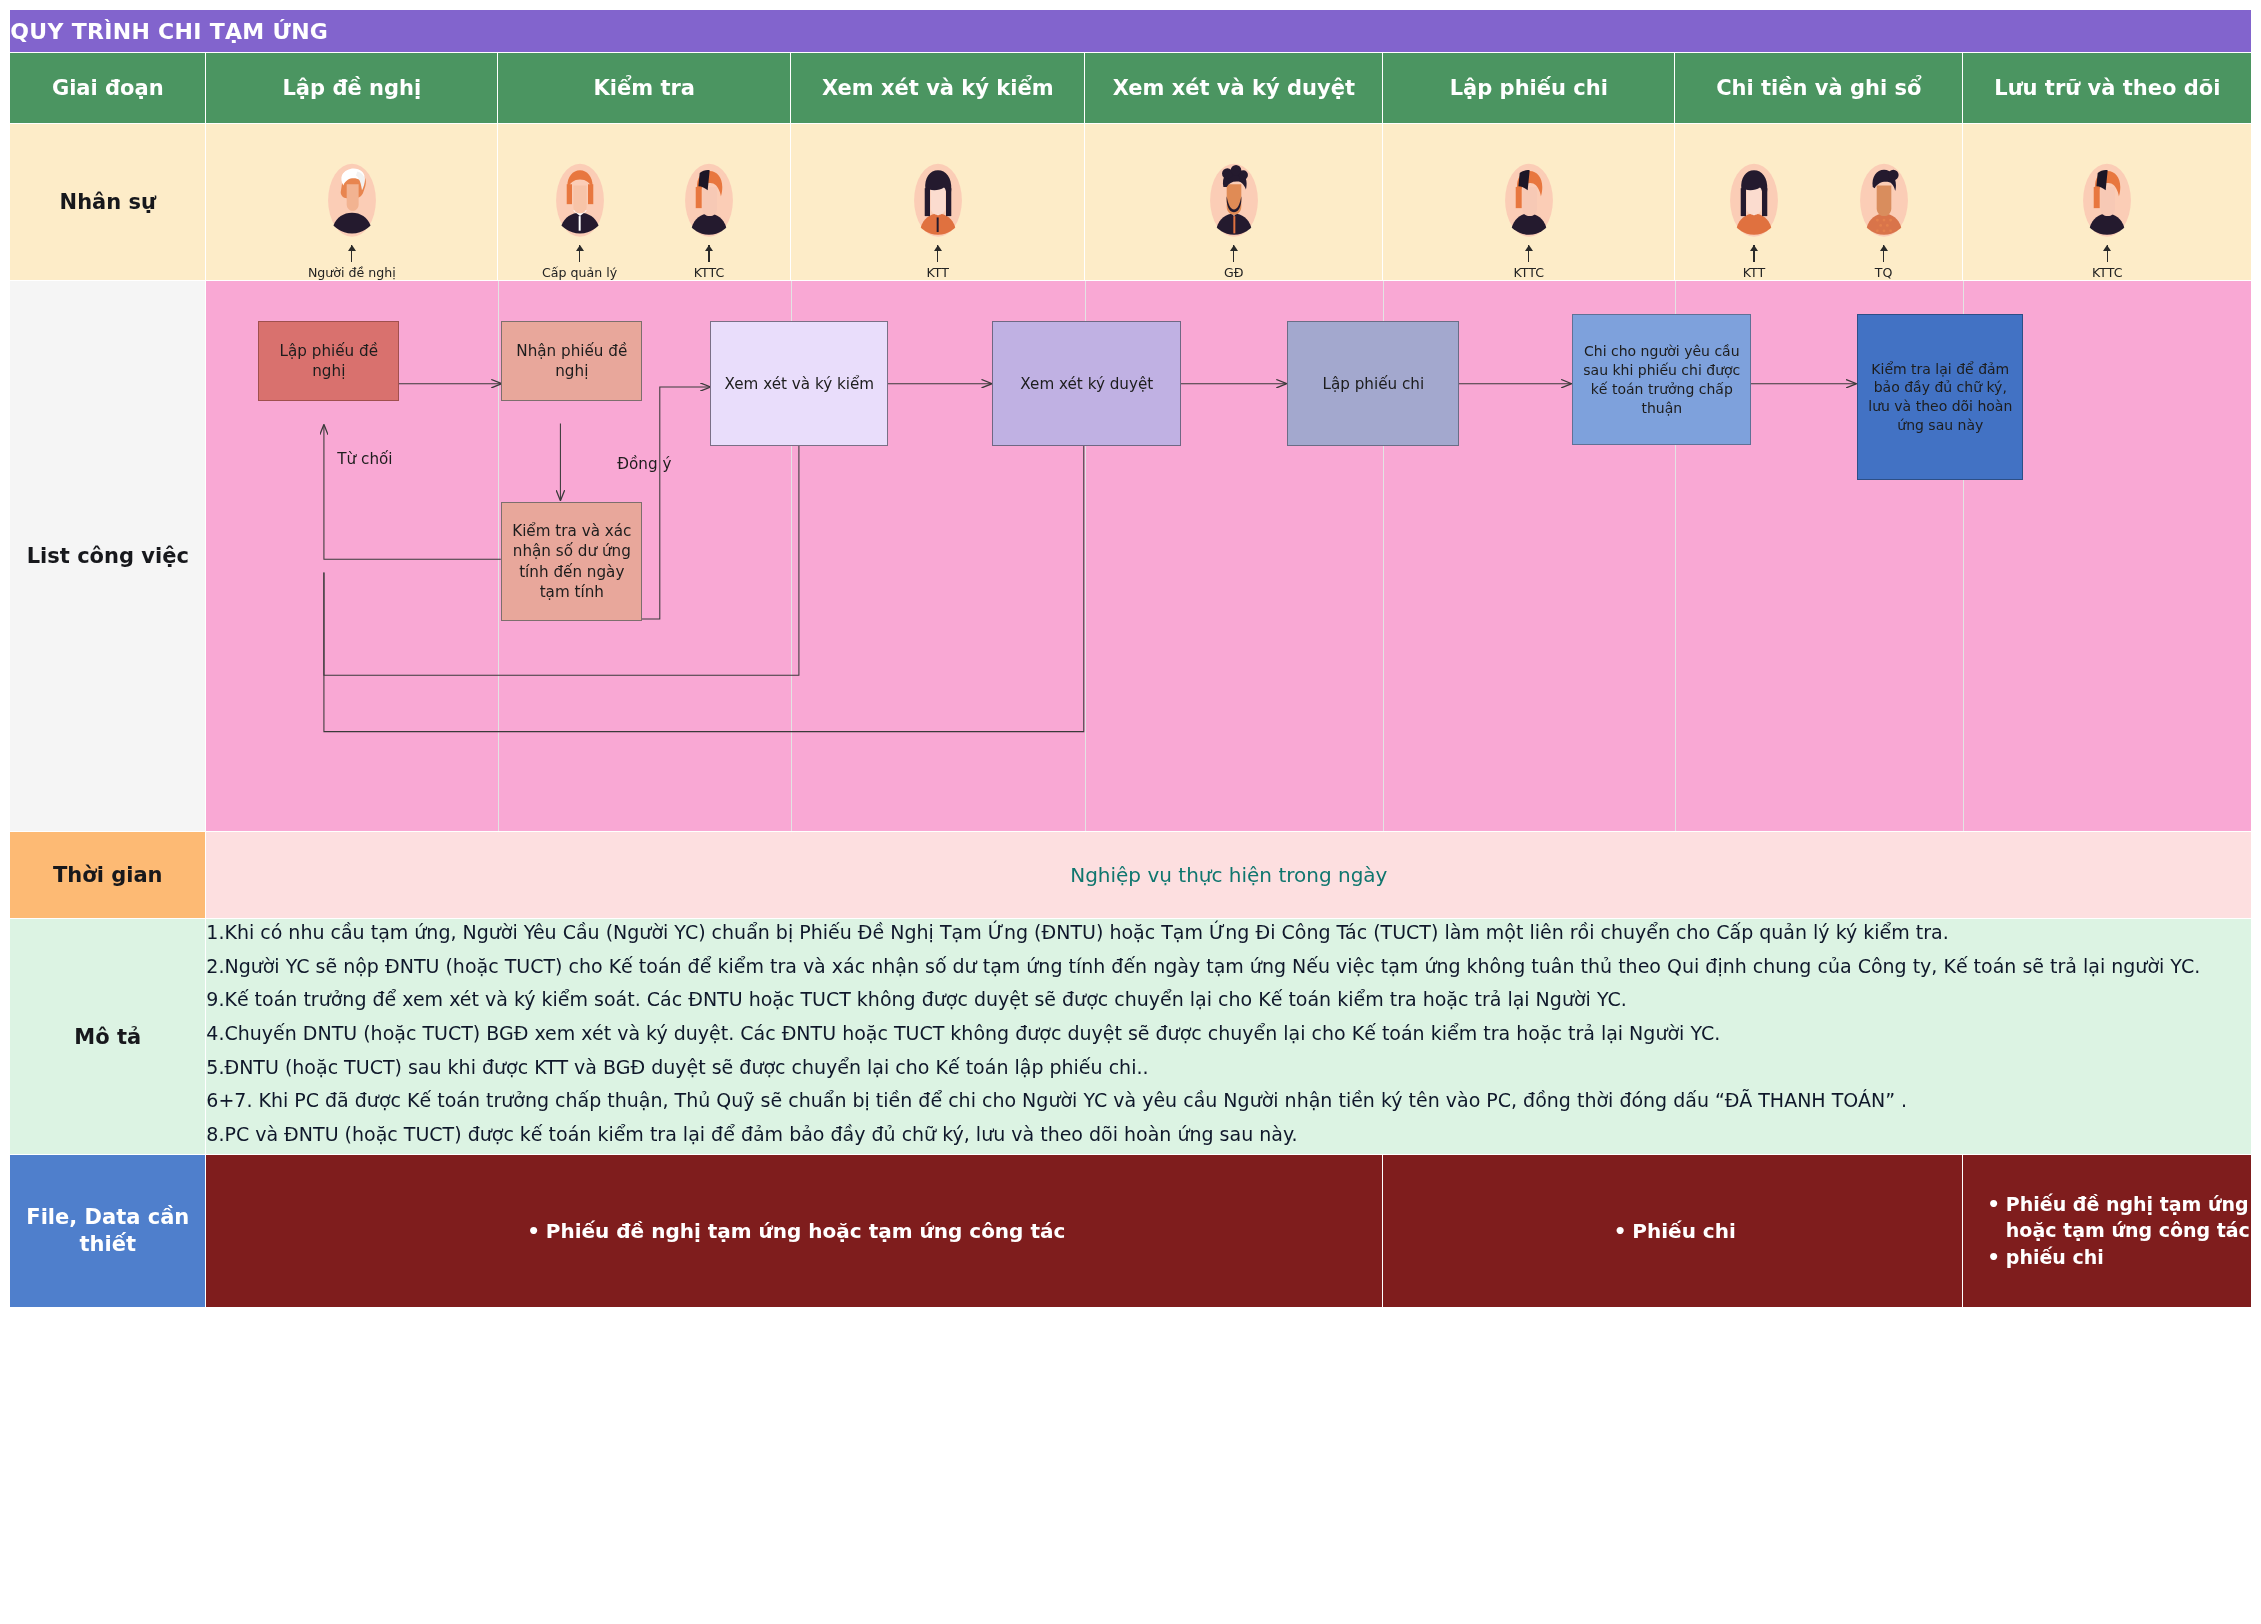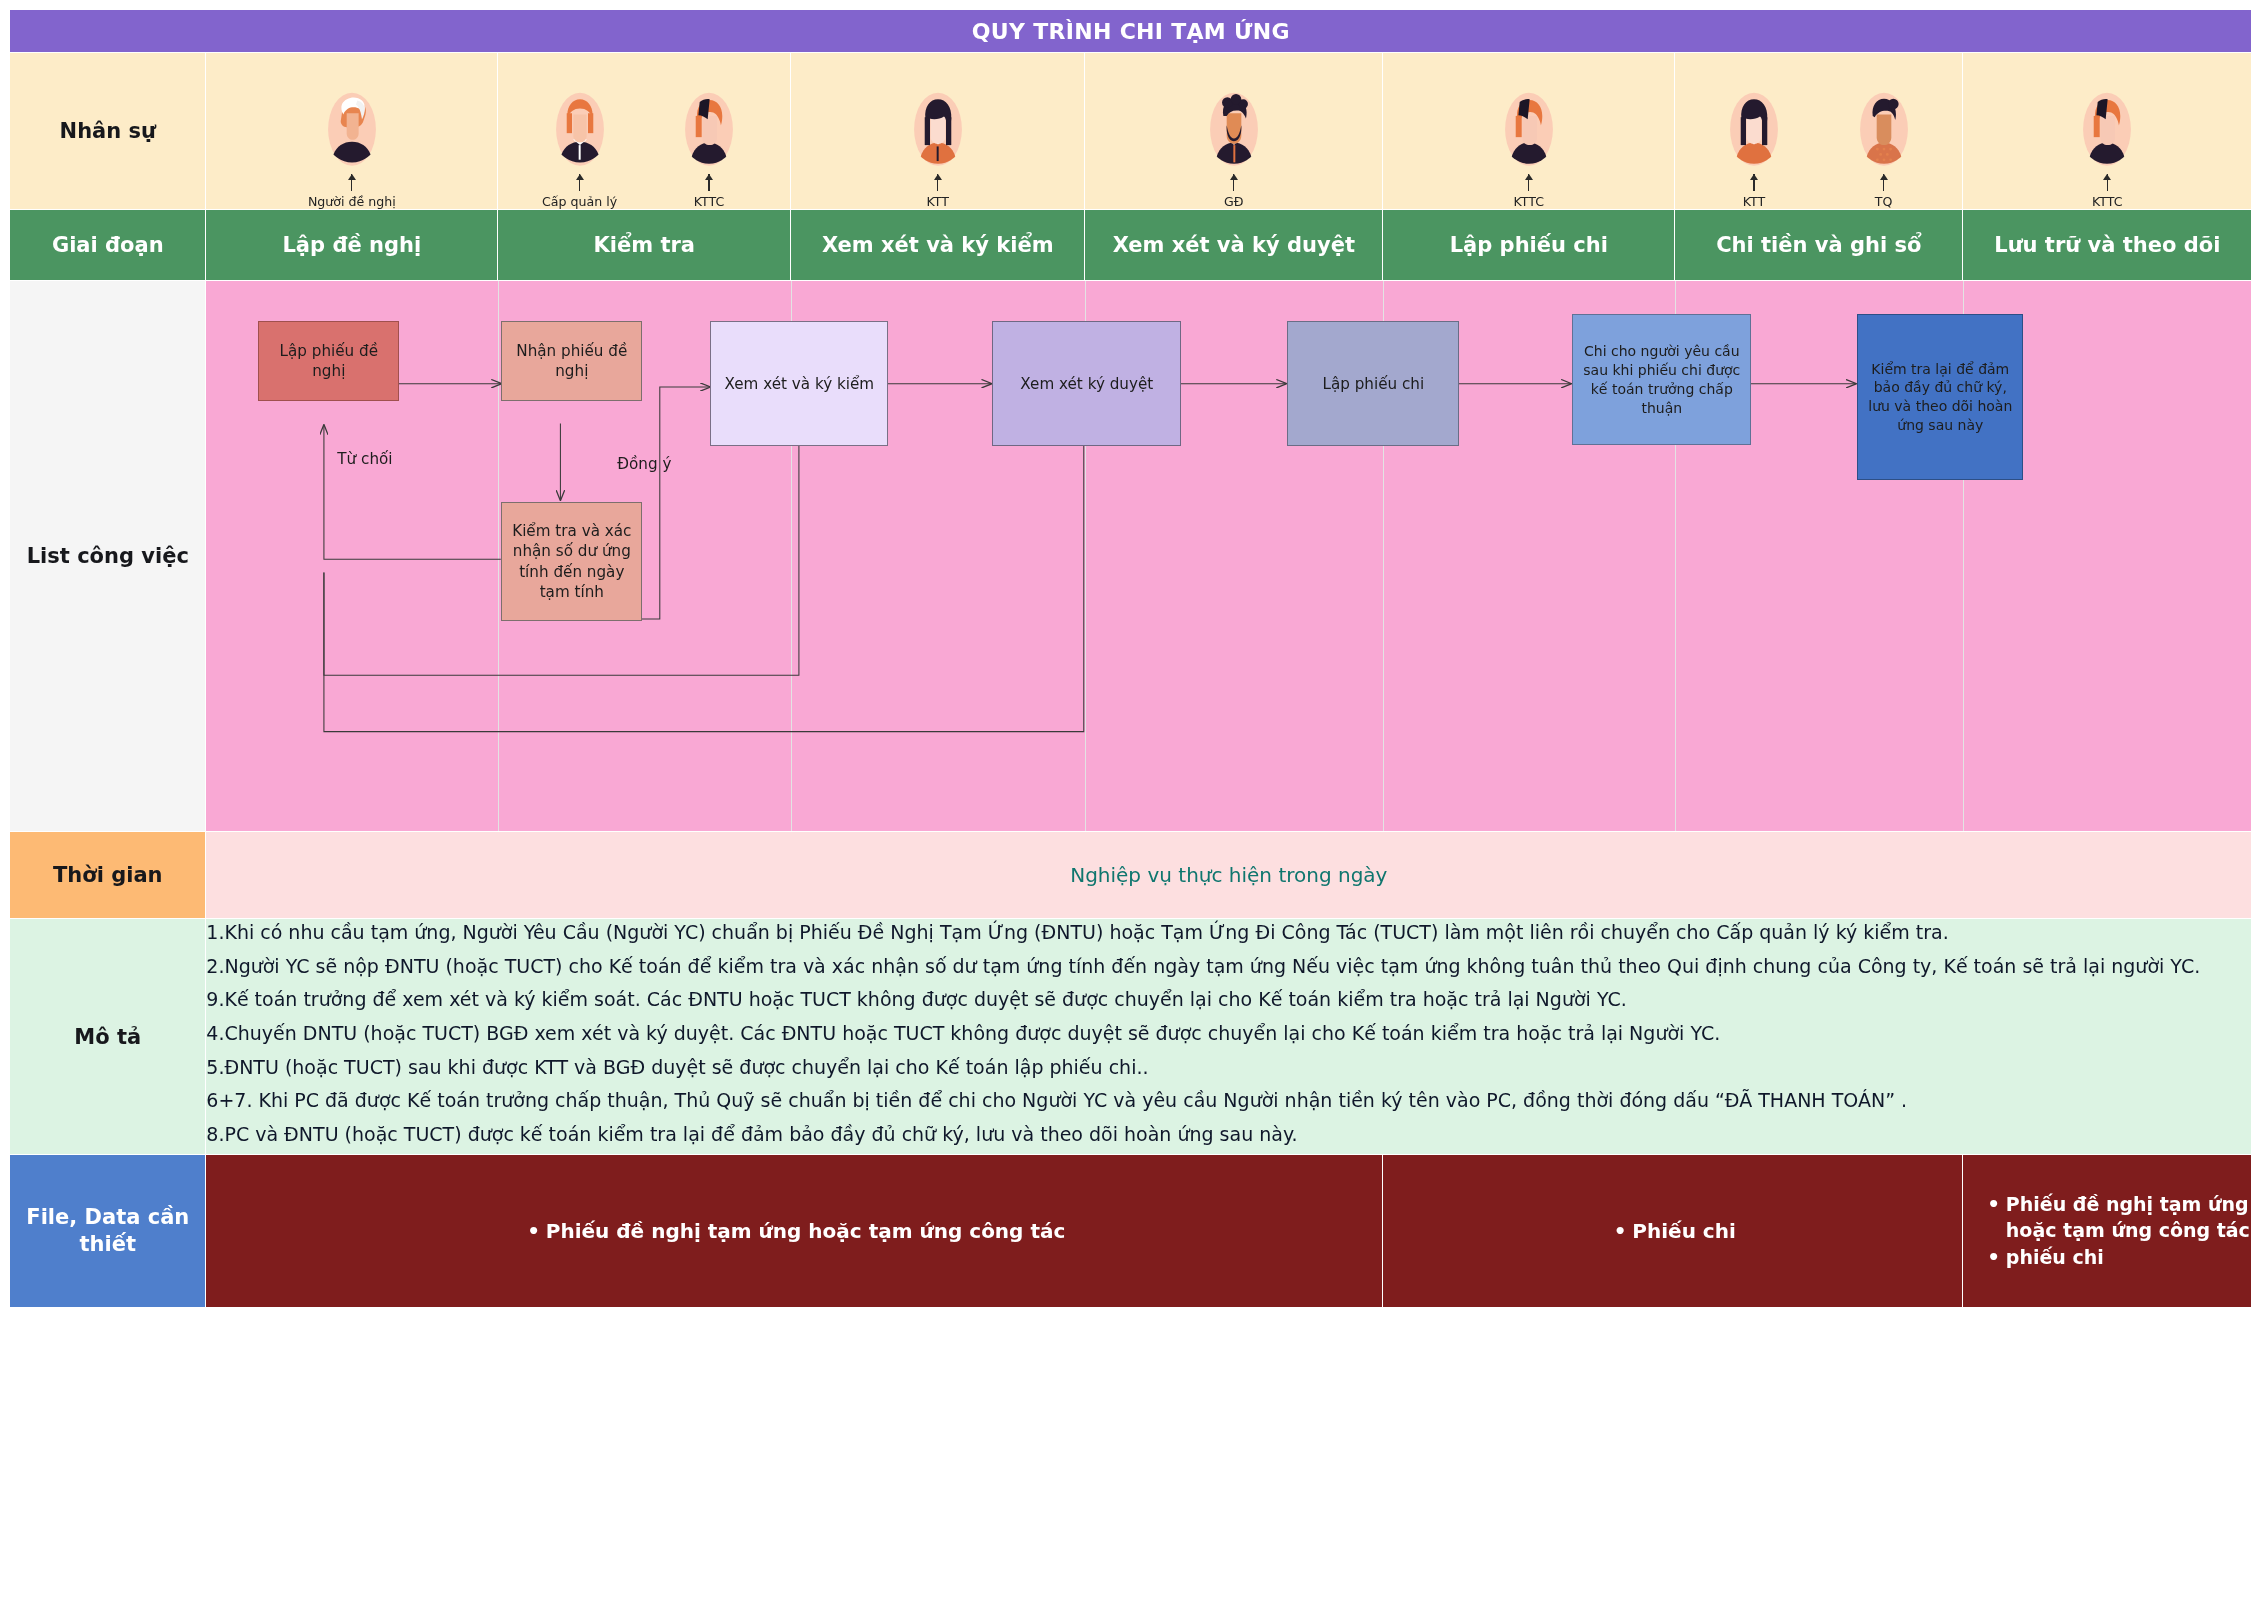--- a/index.html
+++ b/index.html
@@ -24,21 +24,21 @@
     vertical-align:middle;
     border:0.7px solid #ffffff;
   }
 
   
   .title-bar{
     background:#8264cd;
     color:#ffffff;
     font-size:22px;
     font-weight:bold;
-    text-align:center;
+    text-align:left;
     height:42px;
     letter-spacing:0.3px;
   }
 
   
   .stage-cell{
     background:#4b9561;
     color:#ffffff;
     font-size:21px;
     font-weight:bold;
@@ -177,20 +177,31 @@
     <col style="width:294px">
         <col style="width:298px">
         <col style="width:292px">
     <col style="width:288px">
         <col style="width:289px">
   </colgroup>
 
   <tbody>
         <tr>
     <td colspan="8" class="title-bar">QUY TRÌNH CHI TẠM ỨNG</td>
+  </tr>
+
+  <tr>
+    <td class="stage-cell first">Giai đoạn</td>
+    <td class="stage-cell">Lập đề nghị</td>
+    <td class="stage-cell">Kiểm tra</td>
+    <td class="stage-cell">Xem xét và ký kiểm</td>
+    <td class="stage-cell">Xem xét và ký duyệt</td>
+    <td class="stage-cell">Lập phiếu chi</td>
+    <td class="stage-cell">Chi tiền và ghi sổ</td>
+    <td class="stage-cell">Lưu trữ và theo dõi</td>
   </tr>
 
   <tr>
     <td class="pers-label">Nhân sự</td>
 
     <td class="pers-cell">
       <div class="pers-inner">
         <div class="person">
           <div class="avatar">
             <svg viewBox="0 0 96 128" width="64" height="85">
@@ -365,31 +376,20 @@
             </svg>
           </div>
           <div class="arrow-up"></div>
           <div class="person-label">KTTC</div>
         </div>
       </div>
     </td>
   </tr>
 
   <tr>
-    <td class="stage-cell first">Giai đoạn</td>
-    <td class="stage-cell">Lập đề nghị</td>
-    <td class="stage-cell">Kiểm tra</td>
-    <td class="stage-cell">Xem xét và ký kiểm</td>
-    <td class="stage-cell">Xem xét và ký duyệt</td>
-    <td class="stage-cell">Lập phiếu chi</td>
-    <td class="stage-cell">Chi tiền và ghi sổ</td>
-    <td class="stage-cell">Lưu trữ và theo dõi</td>
-  </tr>
-
-  <tr>
     <td class="work-label">List công việc</td>
     <td class="work-area" colspan="7">
       <div class="work-canvas">
 
         <div class="colline" style="left:292px"></div>
         <div class="colline" style="left:585px"></div>
         <div class="colline" style="left:879px"></div>
         <div class="colline" style="left:1177px"></div>
         <div class="colline" style="left:1469px"></div>
         <div class="colline" style="left:1757px"></div>

